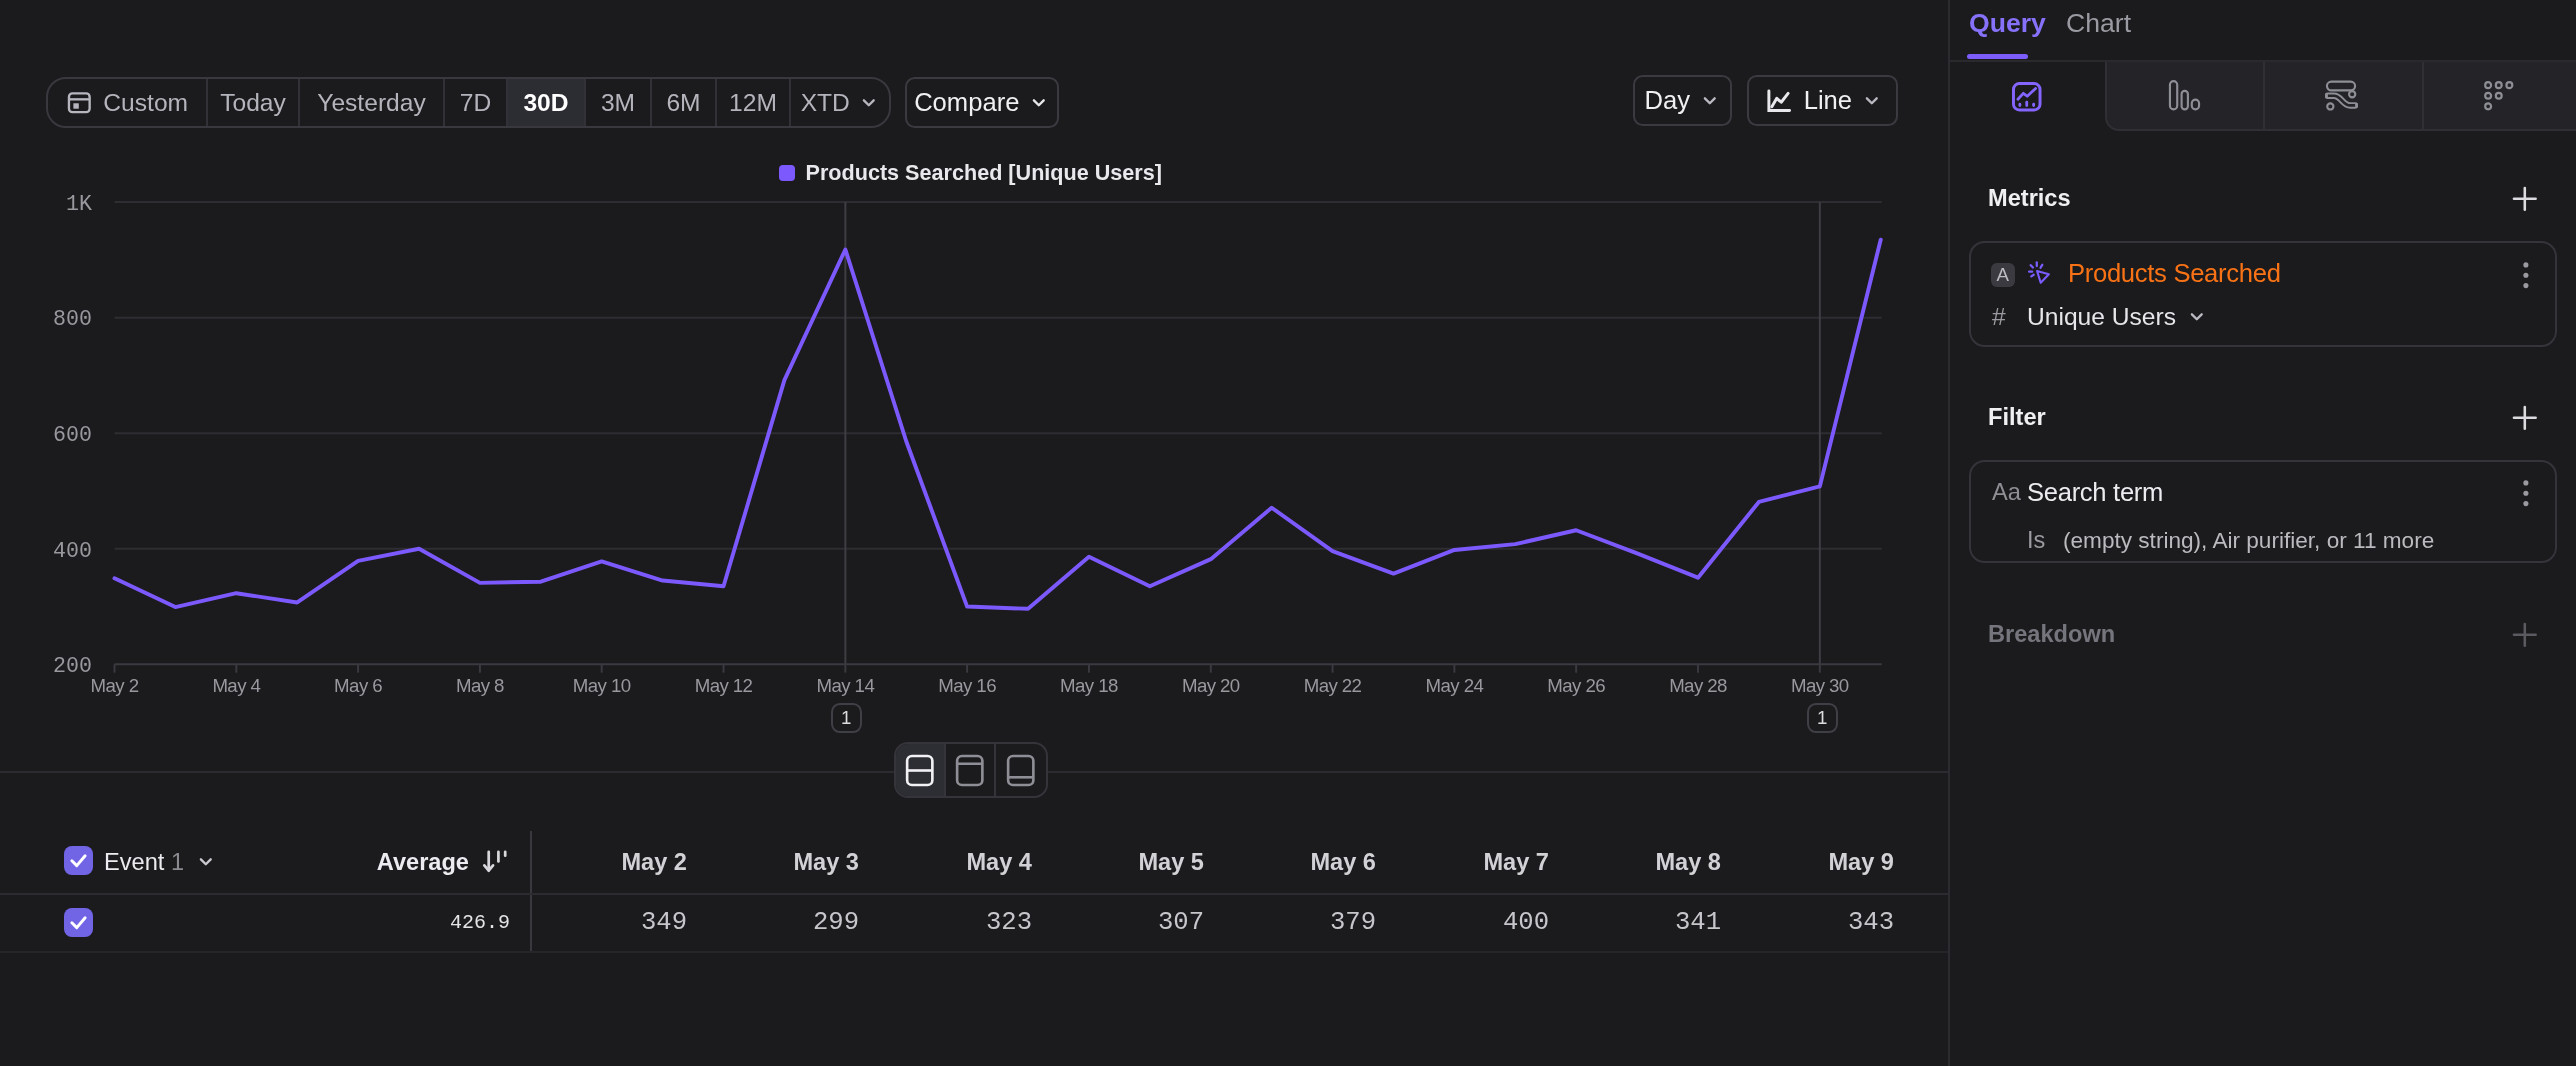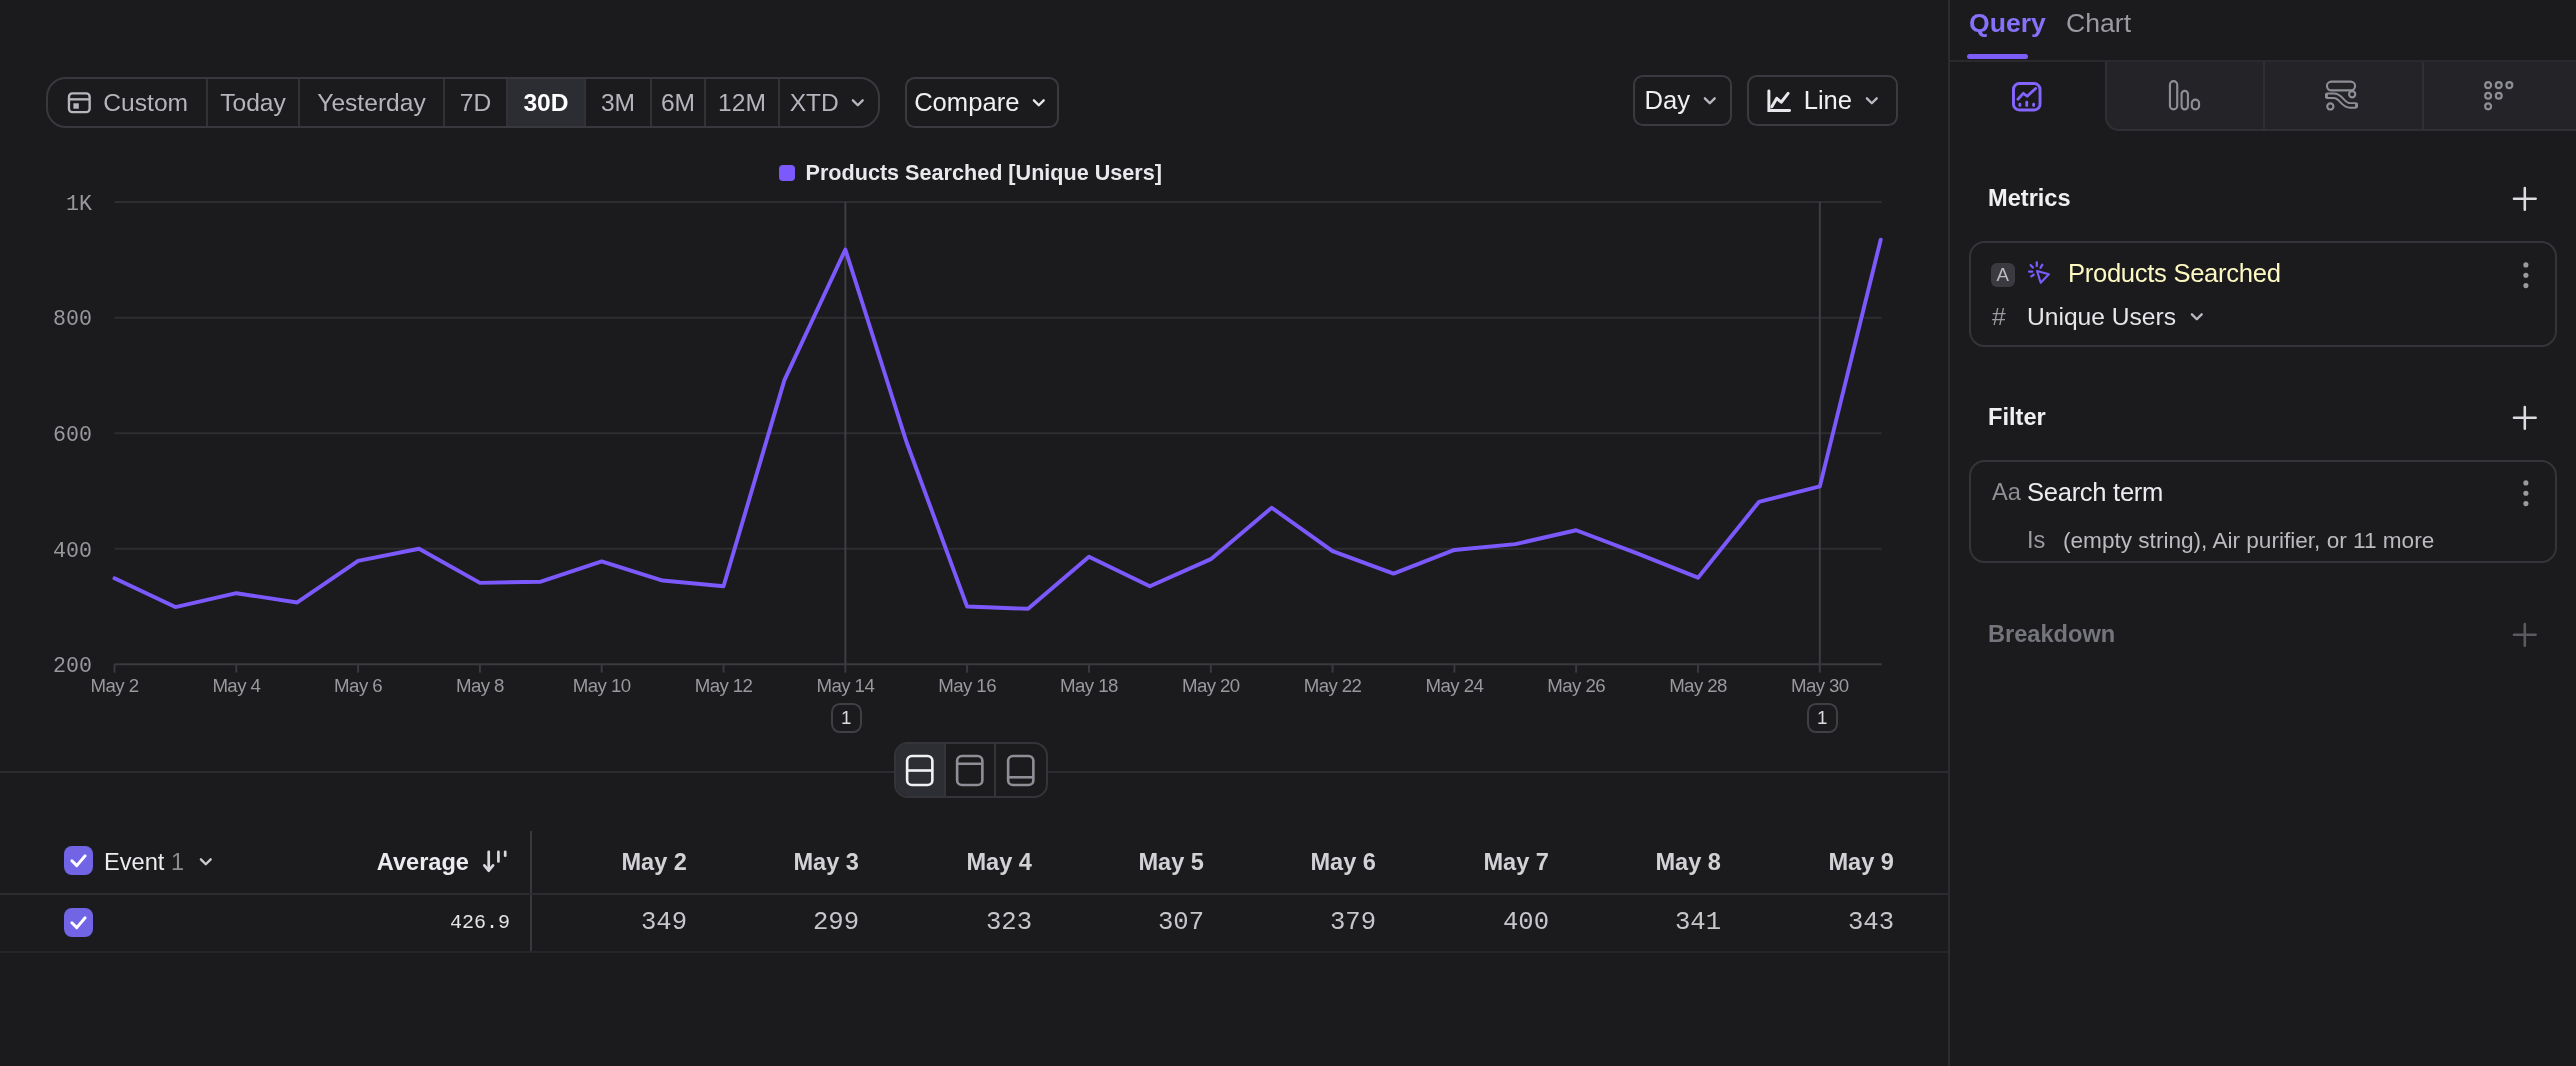--- a/index.html
+++ b/index.html
@@ -21,21 +21,21 @@
         <line x1="3" y1="10.5" x2="24" y2="10.5" stroke="#b6b6be" stroke-width="2.4"></line>
         <rect x="7.5" y="14.5" width="5.5" height="5.5" fill="#b6b6be"></rect>
       </svg>
       Custom
     </div>
     <div class="flex" style="width:92px;height:100%;justify-content:center;border-right:2px solid #313137;">Today</div>
     <div class="flex" style="width:145px;height:100%;justify-content:center;border-right:2px solid #313137;">Yesterday</div>
     <div class="flex" style="width:63px;height:100%;justify-content:center;border-right:2px solid #313137;">7D</div>
     <div class="flex" style="width:78px;height:100%;justify-content:center;background:#2c2c33;color:#ffffff;font-weight:700;border-right:2px solid #313137;">30D</div>
     <div class="flex" style="width:66px;height:100%;justify-content:center;border-right:2px solid #313137;">3M</div>
-    <div class="flex" style="width:54px;height:100%;justify-content:center;border-right:2px solid #313137;">6M</div>
+    <div class="flex" style="width:65px;height:100%;justify-content:center;border-right:2px solid #313137;">6M</div>
     <div class="flex" style="width:74px;height:100%;justify-content:center;border-right:2px solid #313137;">12M</div>
     <div class="flex" style="width:98px;height:100%;justify-content:center;">XTD
       <svg width="21.6" height="21.6" viewBox="0 0 22 22" style="margin-left:7.9px;">
           <polyline points="6,8.5 11,13.5 16,8.5" fill="none" stroke="#b6b6be" stroke-width="2.4" stroke-linecap="round" stroke-linejoin="round"></polyline>
         </svg>
     </div>
   </div>
   <div class="btn flex" style="left:905px;top:77px;width:154px;height:51px;justify-content:center;font-size:25.6px;">Compare
     <svg width="21.6" height="21.6" viewBox="0 0 22 22" style="margin-left:8.9px;">
         <polyline points="6,8.5 11,13.5 16,8.5" fill="none" stroke="#e8e8ec" stroke-width="2.4" stroke-linecap="round" stroke-linejoin="round"></polyline>
@@ -243,21 +243,21 @@
   <svg class="abs" style="left:2028px;top:261px;" width="23.6" height="23.6" viewBox="0 0 26 26">
     <path d="M10 11 L23 14.5 L14 24 Z" fill="none" stroke="#7a5cff" stroke-width="2.3" stroke-linejoin="round"></path>
     <g stroke="#7a5cff" stroke-width="2.5" stroke-linecap="round">
       <line x1="9.7" y1="1.5" x2="9.7" y2="5.5"></line>
       <line x1="15.7" y1="4.2" x2="13.8" y2="7.4"></line>
       <line x1="1.2" y1="11.8" x2="4.6" y2="11.8"></line>
       <line x1="3.6" y1="17" x2="6.3" y2="15.2"></line>
       <line x1="3" y1="4.6" x2="5.4" y2="7.2"></line>
     </g>
   </svg>
-  <div class="abs flex" style="left:2068px;top:257px;height:33px;font-size:25.6px;letter-spacing:-0.3px;color:#fef9c3;">Products Searched</div>
+  <div class="abs flex" style="left:2068px;top:257px;height:33px;font-size:25.6px;letter-spacing:-0.3px;color:#f97316;">Products Searched</div>
   <svg class="abs" style="left:2519px;top:260px;" width="13.8" height="31.5" viewBox="0 0 14 32">
     <g fill="#9a9aa0">
         <circle cx="7" cy="5" r="2.6"></circle>
         <circle cx="7" cy="15.5" r="2.6"></circle>
         <circle cx="7" cy="26" r="2.6"></circle>
       </g>
   </svg>
   <div class="abs flex" style="left:1992px;top:301px;height:31.5px;font-size:24.6px;color:#9a9aa0;">#</div>
   <div class="abs flex" style="left:2027px;top:300px;height:33px;font-size:24.6px;color:#e6e6ea;">Unique Users
     <svg width="21.6" height="21.6" viewBox="0 0 22 22" style="margin-left:9.8px;">

